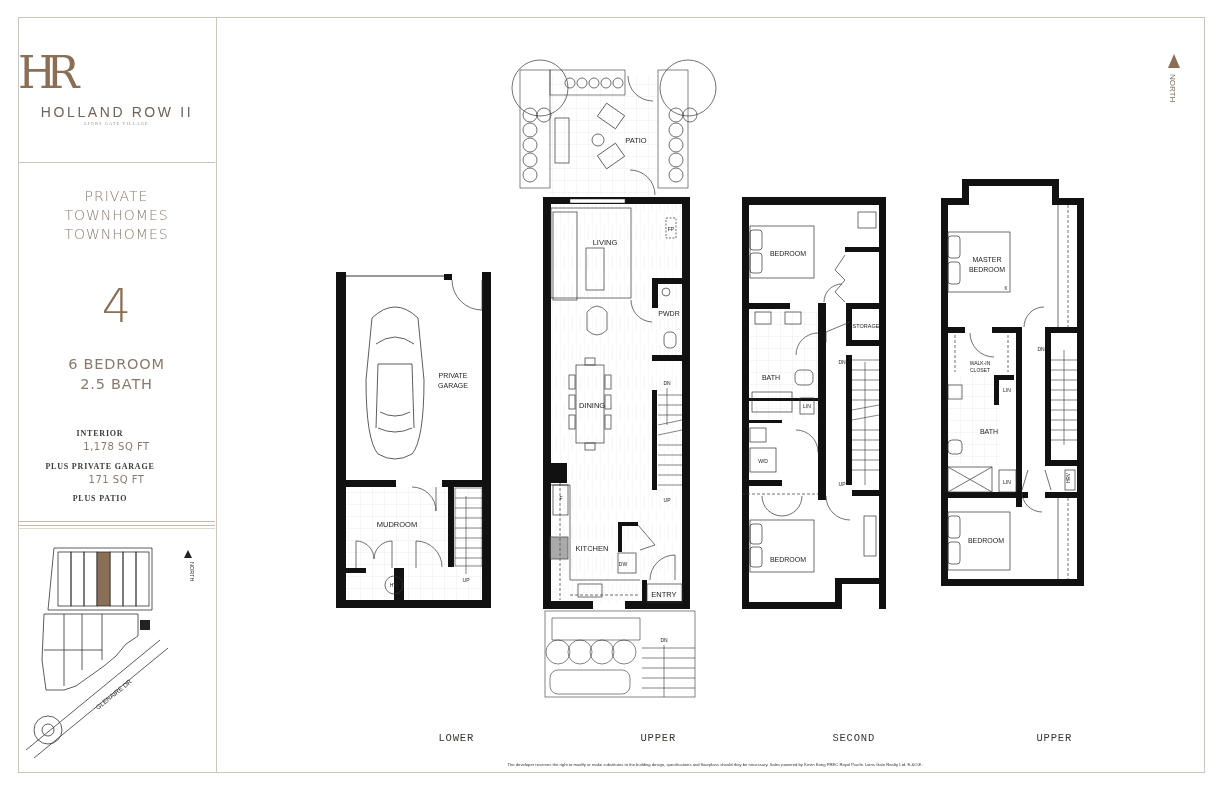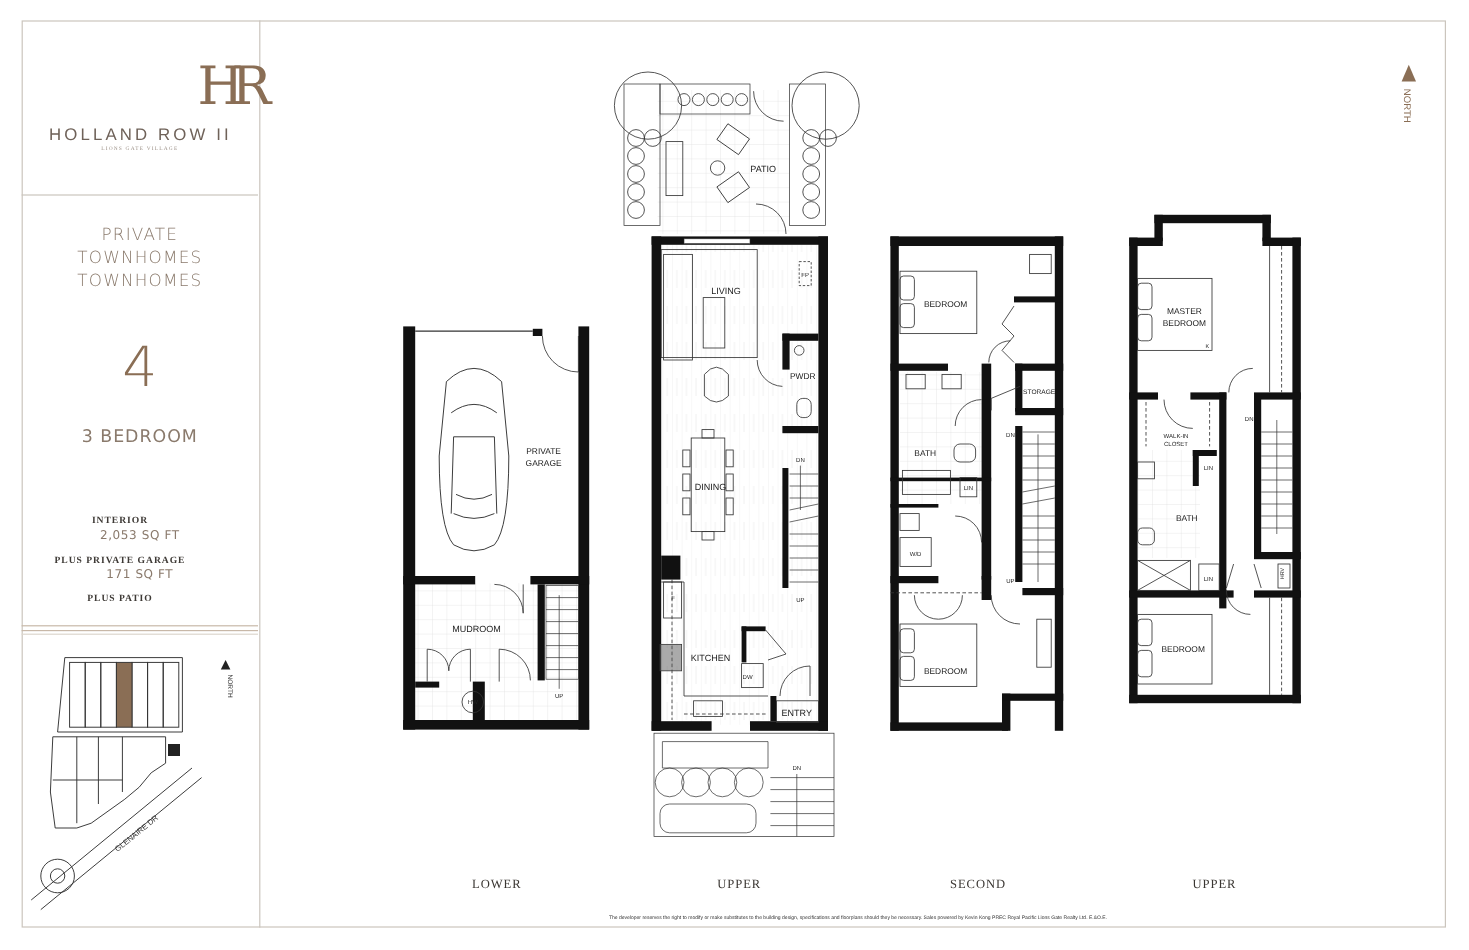--- a/index.html
+++ b/index.html
@@ -1,31 +1,31 @@
 <!DOCTYPE html>
 <html><head>
 <meta charset="utf-8">
 <style>
   html,body{margin:0;padding:0;background:#ffffff;}
   body{width:1224px;height:792px;position:relative;overflow:hidden;font-family:"Liberation Sans",sans-serif;}
   .frame{position:absolute;left:18px;top:17px;width:1187px;height:756px;border:1px solid #cbc5bd;box-sizing:border-box;}
   .left{position:absolute;left:18px;top:17px;width:199px;height:756px;border-right:1.5px solid #cbc5bd;box-sizing:border-box;}
   .logo-box{position:absolute;left:0;top:0;width:197px;height:145px;border-bottom:1.5px solid #cbc5bd;}
-  .logo-mark{position:absolute;left:0;width:198px;top:34px;text-align:right;font-family:"DejaVu Serif",serif;font-size:44px;color:#8a6e55;letter-spacing:-10px;line-height:44px;}
+  .logo-mark{position:absolute;left:0;width:198px;top:34px;text-align:left;font-family:"DejaVu Serif",serif;font-size:44px;color:#8a6e55;letter-spacing:-10px;line-height:44px;}
   .logo-name{position:absolute;left:0;width:198px;top:87px;text-align:center;font-family:"Liberation Sans",sans-serif;font-size:14px;letter-spacing:2.6px;color:#6f6259;}
   .logo-sub{position:absolute;left:0;width:197px;top:104px;text-align:center;font-family:"Liberation Serif",serif;font-size:4.5px;letter-spacing:1px;color:#9a8f86;}
   .tagline{position:absolute;left:0;width:197px;top:170px;text-align:center;font-family:"DejaVu Sans",sans-serif;font-size:14px;line-height:19px;letter-spacing:1px;color:#8a7a6c;font-weight:200;}
   .plan-num{position:absolute;left:0;width:197px;top:262px;text-align:center;font-family:"DejaVu Sans",sans-serif;font-size:46px;font-weight:200;color:#8a6e55;}
   .beds{position:absolute;left:0;width:197px;top:337px;text-align:center;font-family:"DejaVu Sans",sans-serif;font-size:14.5px;line-height:20px;letter-spacing:0.8px;color:#8a7a6c;}
   .spec-label{position:absolute;left:0;width:164px;text-align:center;font-family:"Liberation Serif",serif;font-size:8px;letter-spacing:0.8px;color:#3e3a36;font-weight:bold;}
   .spec-val{position:absolute;left:0;width:197px;text-align:center;font-family:"DejaVu Sans",sans-serif;font-size:10px;letter-spacing:0.5px;color:#8a7a6c;}
   .dbl{position:absolute;left:0;width:197px;height:0;border-top:1px solid #c8b8a8;}
   .keymap{position:absolute;left:20px;top:540px;}
   .north-top{position:absolute;left:1160px;top:50px;}
-  .level-label{position:absolute;top:732px;font-family:Liberation Serif, serif;font-size:10.5px;letter-spacing:0.8px;color:#3a3632;text-align:center;width:120px;}
+  .level-label{position:absolute;top:732px;font-family:Liberation Mono, monospace;font-size:10.5px;letter-spacing:0.8px;color:#3a3632;text-align:right;width:120px;}
   .disclaimer{position:absolute;left:400px;top:762px;width:630px;text-align:center;font-family:"Liberation Sans",sans-serif;font-size:4.2px;color:#333;}
   svg text{font-family:"Liberation Sans",sans-serif;}
   .plans{position:absolute;left:0;top:0;}
 </style>
 </head>
 <body>
 
 <div class="frame"></div>
 
 <div class="left">
@@ -34,24 +34,25 @@
     <div class="logo-name">HOLLAND ROW II</div>
     <div class="logo-sub">LIONS GATE VILLAGE</div>
   </div>
   <div class="tagline">
     <div>PRIVATE</div>
     <div>TOWNHOMES</div>
     <div>TOWNHOMES</div>
   </div>
   <div class="plan-num">4</div>
   <div class="beds">
-    <div>3 BEDROOM</div>
+    <div>6 BEDROOM</div>
+    <div>2.5 BATH</div>
   </div>
   <div class="spec-label" style="top:412px">INTERIOR</div>
-  <div class="spec-val" style="top:424px">2,053 SQ FT</div>
+  <div class="spec-val" style="top:424px">1,178 SQ FT</div>
   <div class="spec-label" style="top:445px">PLUS PRIVATE GARAGE</div>
   <div class="spec-val" style="top:457px">171 SQ FT</div>
   <div class="spec-label" style="top:477px">PLUS PATIO</div>
   <div class="dbl" style="top:504px"></div>
   <div class="dbl" style="top:508px"></div>
   <div class="dbl" style="top:511px;border-color:#ddd6ce"></div>
 </div>
 
 <svg class="keymap" width="180" height="220" viewBox="0 0 180 220">
   <g fill="none" stroke="#333" stroke-width="0.8">

